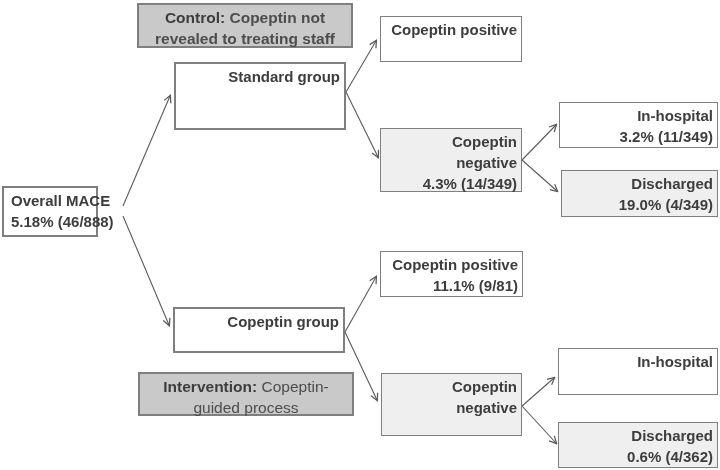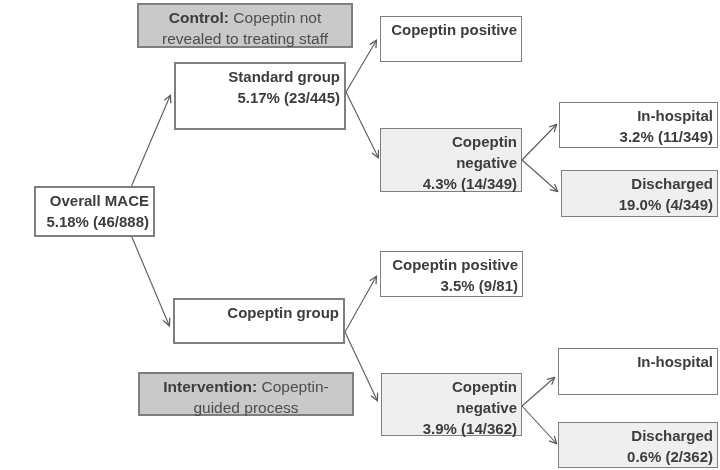--- a/index.html
+++ b/index.html
@@ -64,27 +64,26 @@
       <line x1="346" y1="92" x2="378" y2="157" marker-end="url(#ah)"></line>
       <line x1="522" y1="160" x2="556" y2="125" marker-end="url(#ah)"></line>
       <line x1="522" y1="160" x2="557" y2="191" marker-end="url(#ah)"></line>
       <line x1="345" y1="332" x2="376" y2="277" marker-end="url(#ah)"></line>
       <line x1="345" y1="332" x2="377" y2="400" marker-end="url(#ah)"></line>
       <line x1="522" y1="406" x2="554" y2="378" marker-end="url(#ah)"></line>
       <line x1="522" y1="406" x2="556" y2="443" marker-end="url(#ah)"></line>
     </g>
   </svg>
 
-  <div class="box note" style="left:137px;top:3px;width:216px;height:45px;">
+  <div class="box note" style="left:137px;top:3px;width:216px;height:45px;font-weight:bold;">
     <b>Control:</b><span> Copeptin not revealed to treating staff</span>
   </div>
 
   <div class="box white" style="left:174px;top:62px;width:172px;height:68px;">
     <div class="ln">Standard group</div>
-    <div class="ln">5.17% (23/445)</div>
   </div>
 
   <div class="box white" style="left:380px;top:16px;width:142px;height:46px;border-width:1.5px;">
     <div class="ln">Copeptin positive</div>
   </div>
 
   <div class="box shaded" style="left:380px;top:128px;width:142px;height:64px;">
     <div class="ln">Copeptin</div>
     <div class="ln">negative</div>
     <div class="ln">4.3% (14/349)</div>
@@ -93,46 +92,45 @@
   <div class="box white" style="left:559px;top:102px;width:159px;height:46px;border-width:1.5px;">
     <div class="ln">In-hospital</div>
     <div class="ln">3.2% (11/349)</div>
   </div>
 
   <div class="box shaded" style="left:561px;top:170px;width:157px;height:47px;">
     <div class="ln">Discharged</div>
     <div class="ln">19.0% (4/349)</div>
   </div>
 
-  <div class="box white" style="left:2px;top:186px;width:121px;height:51px;margin-left:32px;">
+  <div class="box white" style="left:2px;top:186px;width:96px;height:51px;">
     <div class="ln">Overall MACE</div>
     <div class="ln">5.18% (46/888)</div>
   </div>
 
   <div class="box white" style="left:380px;top:251px;width:143px;height:46px;border-width:1.5px;">
     <div class="ln">Copeptin positive</div>
-    <div class="ln">3.5% (9/81)</div>
+    <div class="ln">11.1% (9/81)</div>
   </div>
 
-  <div class="box white" style="left:173px;top:298px;width:172px;height:46px;">
+  <div class="box white" style="left:173px;top:307px;width:172px;height:46px;">
     <div class="ln">Copeptin group</div>
   </div>
 
   <div class="box note" style="left:138px;top:372px;width:216px;height:44px;">
     <b>Intervention:</b><span> Copeptin-guided process</span>
   </div>
 
   <div class="box shaded" style="left:381px;top:373px;width:141px;height:63px;">
     <div class="ln">Copeptin</div>
     <div class="ln">negative</div>
-    <div class="ln">3.9% (14/362)</div>
   </div>
 
   <div class="box white" style="left:558px;top:348px;width:160px;height:47px;border-width:1.5px;">
     <div class="ln">In-hospital</div>
   </div>
 
   <div class="box shaded" style="left:558px;top:422px;width:160px;height:46px;">
     <div class="ln">Discharged</div>
-    <div class="ln">0.6% (2/362)</div>
+    <div class="ln">0.6% (4/362)</div>
   </div>
 
 </div>
 
 </body></html>

